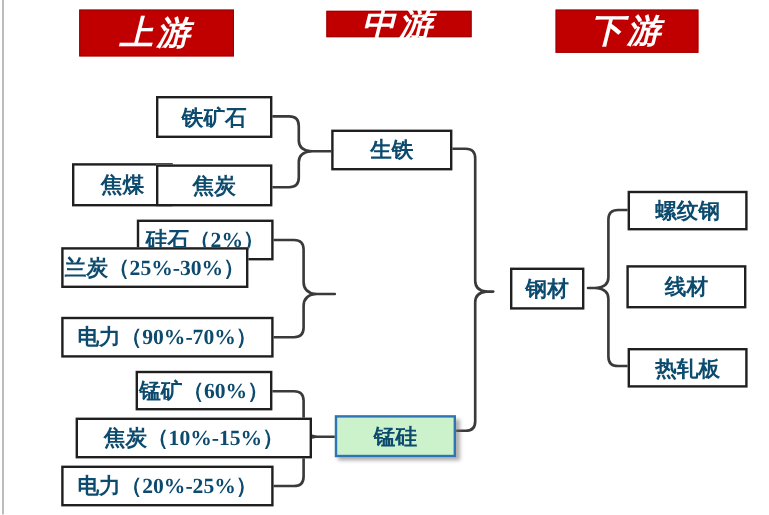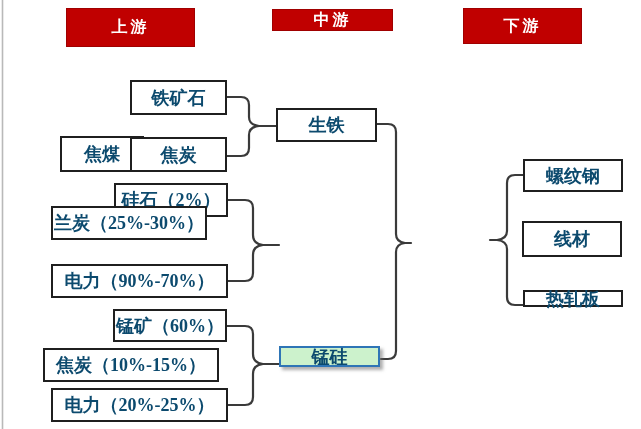--- a/index.html
+++ b/index.html
@@ -9,22 +9,23 @@
   }
   #connectors{position:absolute;left:0;top:0;width:641px;height:429px;}
   .node{
     position:absolute;background:#ffffff;border:2px solid var(--box-border);
     display:flex;align-items:center;justify-content:center;
     font-weight:bold;font-size:18px;color:#0c4a6e;white-space:nowrap;box-sizing:border-box;
   }
   .header{
     position:absolute;background:var(--header-bg);color:var(--header-text);
     display:flex;align-items:center;justify-content:center;
-    font-weight:bold;font-size:16px;letter-spacing:3px;box-sizing:border-box;
+    font-weight:bold;font-size:28px;letter-spacing:3px;box-sizing:border-box;
     border:1px solid #a00000;
+    font-style:italic;
   }
   .green{
     background:var(--highlight-fill);
     border:2px solid var(--highlight-border);
     box-shadow:3px 3px 3px rgba(110,110,110,0.55);
   }
   .stroke{fill:none;stroke:var(--connector);stroke-width:2.2;stroke-linecap:round;stroke-linejoin:round;}
   .arrowhead{fill:var(--connector);stroke:none;}
   .edgeline{stroke:#b9b9b9;stroke-width:1.6;}
 
@@ -36,27 +37,27 @@
   
   #n-iron-ore        {left:130px;top:80px; width:97px; height:35px;}
   #n-coking-coal     {left:16px; top:136px;width:84px; height:36px;margin-left:44px;}
   #n-coke            {left:130px;top:137px;width:97px; height:35px;}
   #n-pig-iron        {left:276px;top:108px;width:101px;height:34px;}
   #n-silica          {left:114px;top:183px;width:114px;height:34px;}
   #n-semi-coke       {left:51px; top:206px;width:156px;height:34px;}
   #n-elec-fesi       {left:51px; top:264px;width:177px;height:34px;}
   #n-ferrosilicon    {left:279px;top:228px;width:101px;height:34px;}
   #n-mn-ore          {left:113px;top:309px;width:114px;height:33px;}
-  #n-coke-simn       {left:43px; top:348px;width:176px;height:34px;}
+  #n-coke-simn       {left:63px; top:348px;width:197px;height:34px;}
   #n-elec-simn       {left:51px; top:388px;width:177px;height:34px;}
-  #n-silicomanganese {left:279px;top:346px;width:101px;height:21px;}
+  #n-silicomanganese {left:279px;top:346px;width:101px;height:35px;}
   #n-steel           {left:425px;top:223px;width:62px; height:35px;}
   #n-rebar           {left:523px;top:159px;width:100px;height:33px;}
   #n-wire-rod        {left:522px;top:221px;width:100px;height:36px;}
-  #n-hot-rolled      {left:523px;top:290px;width:100px;height:17px;}
+  #n-hot-rolled      {left:523px;top:290px;width:100px;height:33px;}
 </style>
 </head>
 <body>
 
 <div id="stage">
 
   <svg id="connectors" viewBox="0 0 641 429" xmlns="http://www.w3.org/2000/svg">
 
     <line class="edgeline" x1="2.5" y1="0" x2="2.5" y2="429"></line>
 
@@ -87,17 +88,18 @@
   <div class="node" id="n-coking-coal">焦煤</div>
   <div class="node" id="n-coke">焦炭</div>
   <div class="node" id="n-pig-iron">生铁</div>
   <div class="node" id="n-silica">硅石（2%）</div>
   <div class="node" id="n-semi-coke">兰炭（25%-30%）</div>
   <div class="node" id="n-elec-fesi">电力（90%-70%）</div>
   <div class="node" id="n-mn-ore">锰矿（60%）</div>
   <div class="node" id="n-coke-simn">焦炭（10%-15%）</div>
   <div class="node" id="n-elec-simn">电力（20%-25%）</div>
   <div class="node green" id="n-silicomanganese">锰硅</div>
+  <div class="node" id="n-steel">钢材</div>
   <div class="node" id="n-wire-rod">线材</div>
   <div class="node" id="n-rebar">螺纹钢</div>
   <div class="node" id="n-hot-rolled">热轧板</div>
 
 </div>
 
 </body></html>

